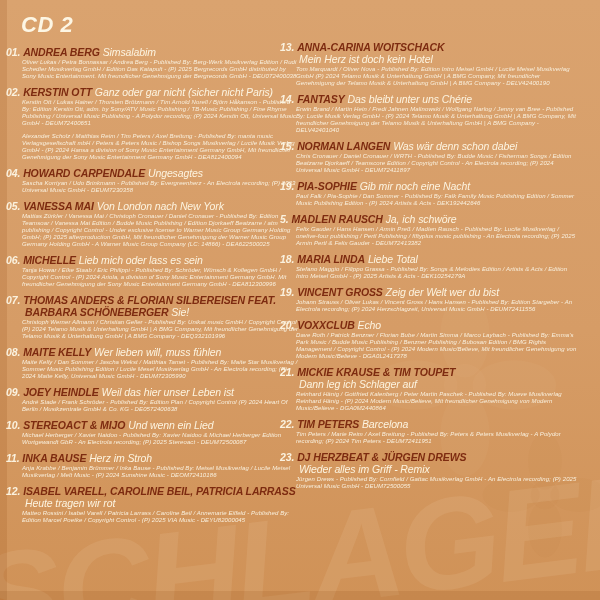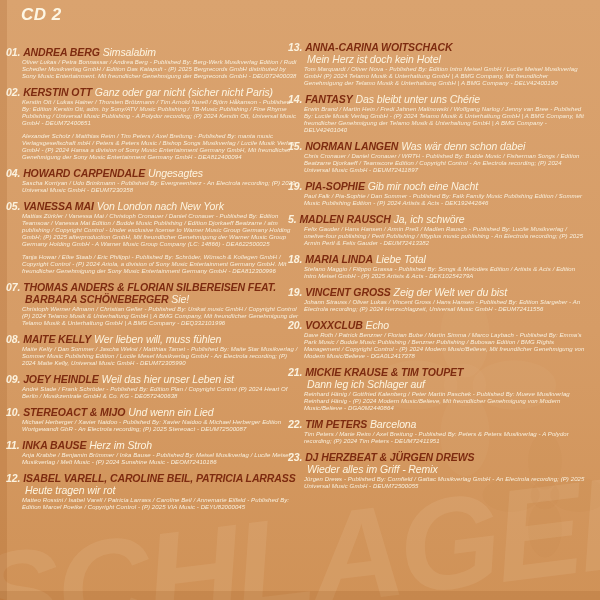--- a/index.html
+++ b/index.html
@@ -8,24 +8,24 @@
     background:linear-gradient(180deg,#daa36f 0%,#d69c66 55%,#d09257 100%);
     font-family:"Liberation Sans",sans-serif;font-style:italic;
   }
   .edge-left{position:absolute;left:0;top:0;width:7px;height:600px;background:rgba(148,80,24,0.18);}
   .edge-bottom{position:absolute;left:0;bottom:0;width:600px;height:9px;background:rgba(148,80,24,0.16);}
   .ghost-text{
     position:absolute;left:-28px;bottom:-34px;font-size:130px;font-weight:bold;
     color:rgba(255,238,205,0.10);transform:rotate(-7deg);white-space:nowrap;letter-spacing:-4px;
   }
   .flower{position:absolute;opacity:0.5;}
-  .disc-label{position:absolute;left:21px;top:5px;font-size:17px;font-weight:bold;color:#fdf6e4;letter-spacing:0.5px;text-align:right;}
+  .disc-label{position:absolute;left:21px;top:12px;font-size:22px;font-weight:bold;color:#fdf6e4;letter-spacing:0.5px;text-align:right;}
   .col{position:absolute;}
   #col-left{left:21px;top:46px;width:278px;}
-  #col-right{left:303px;top:41px;width:284px;}
+  #col-right{left:295px;top:41px;width:284px;}
   .track{margin-bottom:6px;}
   .track-head{margin:0 0 1px 0;padding-left:4px;text-indent:-19px;font-size:10.5px;line-height:12px;letter-spacing:-0.1px;}
   .track-num{color:#fbf2df;font-weight:bold;}
   .track-artist{color:#7d2b10;font-weight:bold;}
   .track-title{color:#fdf4e0;}
   .track-credits{font-size:6px;line-height:7px;color:#f9f0de;letter-spacing:0.1px;padding-left:1px;}
 </style>
 </head>
 <body>
 
@@ -70,20 +70,21 @@
       </div>
       <div class="track">
         <p class="track-head"><span class="track-num">04.</span> <span class="track-artist">HOWARD CARPENDALE</span> <span class="track-title">Ungesagtes</span></p>
         <div class="track-credits">Sascha Korriyan / Udo Brinkmann - Published By: Evergreenherz - An Electrola recording; (P) 2023 Universal Music GmbH - DEUM7230358</div>
       </div>
       <div class="track">
         <p class="track-head"><span class="track-num">05.</span> <span class="track-artist">VANESSA MAI</span> <span class="track-title">Von London nach New York</span></p>
         <div class="track-credits">Mattias Zürkler / Vanessa Mai / Christoph Cronauer / Daniel Cronauer - Published By: Edition Teamsoar / Vanessa Mai Edition / Budde Music Publishing / Edition Djorkaeff Beatzarre / atm publishing / Copyright Control - Under exclusive license to Warner Music Group Germany Holding GmbH; (P) 2025 afterproduction GmbH, Mit freundlicher Genehmigung der Warner Music Group Germany Holding GmbH - A Warner Music Group Company (LC: 14866) - DEA622500025</div>
       </div>
       <div class="track">
+        <p class="track-head"><span class="track-num">06.</span> <span class="track-artist">MICHELLE</span> <span class="track-title">Lieb mich oder lass es sein</span></p>
         <div class="track-credits">Tanja Howar / Elke Staab / Eric Philippi - Published By: Schröder, Wünsch &amp; Kollegen GmbH / Copyright Control - (P) 2024 Ariola, a division of Sony Music Entertainment Germany GmbH. Mit freundlicher Genehmigung der Sony Music Entertainment Germany GmbH - DEA812300996</div>
       </div>
       <div class="track">
         <p class="track-head"><span class="track-num">07.</span> <span class="track-artist">THOMAS ANDERS &amp; FLORIAN SILBEREISEN FEAT. BARBARA SCHÖNEBERGER</span> <span class="track-title">Sie!</span></p>
         <div class="track-credits">Christoph Werner Allmann / Christian Geller - Published By: Unikat music GmbH / Copyright Control (P) 2024 Telamo Musik &amp; Unterhaltung GmbH | A BMG Company, Mit freundlicher Genehmigung der Telamo Musik &amp; Unterhaltung GmbH | A BMG Company - DEQ332101996</div>
       </div>
       <div class="track">
         <p class="track-head"><span class="track-num">08.</span> <span class="track-artist">MAITE KELLY</span> <span class="track-title">Wer lieben will, muss fühlen</span></p>
         <div class="track-credits">Maite Kelly / Dan Sommer / Jascha Wekst / Matthias Tamet - Published By: Maite Star Musikverlag / Sommer Music Publishing Edition / Lucile Mesel Musikverlag GmbH - An Electrola recording; (P) 2024 Maite Kelly, Universal Music GmbH - DEUM72305990</div>
       </div>

